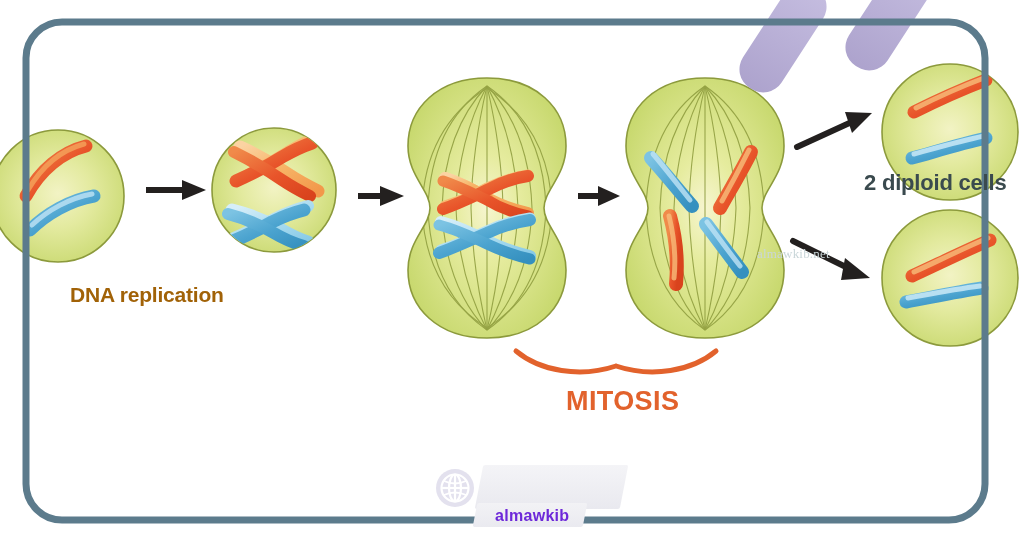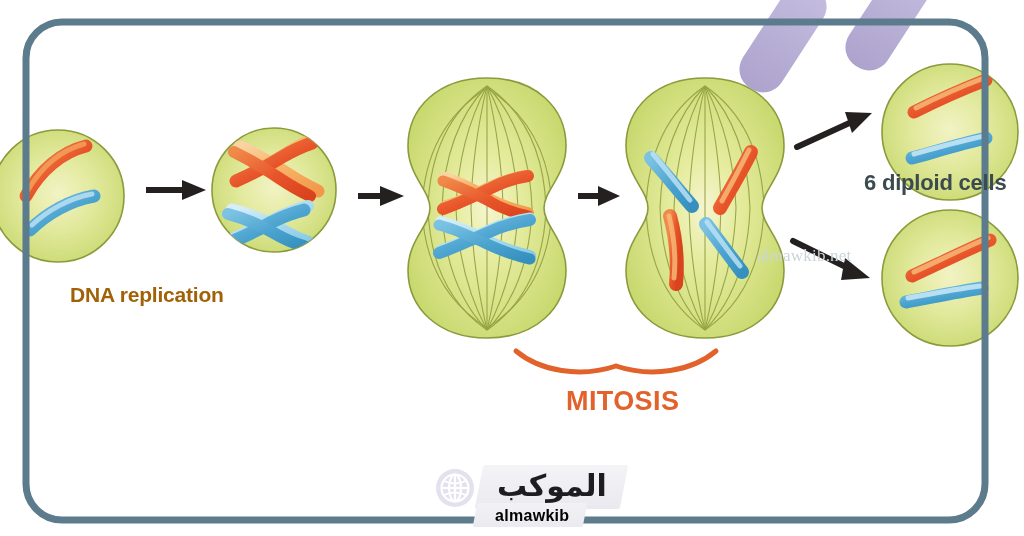--- a/index.html
+++ b/index.html
@@ -47,21 +47,21 @@
     top: 170px;
     font-size: 22px;
     color: #3a4a4e;
     letter-spacing: -0.2px;
   }
   #watermark-text {
     position: absolute;
     left: 757px;
     top: 246px;
     font-family: "Liberation Serif", serif;
-    font-size: 17px;
+    font-size: 13px;
     color: #c9d6d9;
     white-space: nowrap;
     letter-spacing: 0.2px;
   }
   
   #logo-block {
     position: absolute;
     left: 409px;
     top: 463px;
     width: 215px;
@@ -105,21 +105,21 @@
     direction: rtl;
     white-space: nowrap;
   }
   #logo-latin {
     position: absolute;
     left: 86px;
     top: 44px;
     font-family: "Liberation Sans", sans-serif;
     font-weight: bold;
     font-size: 16px;
-    color: #000000;
+    color: #6d28d9;
     letter-spacing: 0.3px;
     white-space: nowrap;
   }
 </style>
 </head>
 <body>
 
 <div id="stage">
 
   <svg id="svg-root" viewBox="0 0 1024 536">
@@ -336,33 +336,32 @@
 
       <rect x="26" y="22" width="959" height="498" rx="36" ry="36" fill="none" stroke="#5c7b8c" stroke-width="7"></rect>
 
     </g>
   </svg>
 
   <div class="label-text" id="dna-replication-label">DNA replication</div>
 
   <div class="label-text" id="mitosis-label">MITOSIS</div>
 
-  <div class="label-text" id="diploid-label">6 diploid cells</div>
+  <div class="label-text" id="diploid-label">2 diploid cells</div>
 
   <div id="watermark-text">almawkib.net</div>
 
   <div id="logo-block">
     <div id="logo-banner"></div>
     <div id="logo-banner-lower"></div>
     <svg id="logo-globe" viewBox="0 0 40 40">
       <circle cx="20" cy="20" r="19" fill="#e3e1ee"></circle>
       <circle cx="20" cy="20" r="13.5" fill="none" stroke="#ffffff" stroke-width="2.2"></circle>
       <ellipse cx="20" cy="20" rx="6" ry="13.5" fill="none" stroke="#ffffff" stroke-width="2.2"></ellipse>
       <line x1="6.5" y1="20" x2="33.5" y2="20" stroke="#ffffff" stroke-width="2.2"></line>
       <line x1="20" y1="6.5" x2="20" y2="33.5" stroke="#ffffff" stroke-width="2.2"></line>
       <path d="M9,13 Q20,18 31,13" fill="none" stroke="#ffffff" stroke-width="1.8"></path>
       <path d="M9,27 Q20,22 31,27" fill="none" stroke="#ffffff" stroke-width="1.8"></path>
     </svg>
-    <div id="logo-arabic">الموكب</div>
     <div id="logo-latin">almawkib</div>
   </div>
 
 </div>
 
 </body></html>

